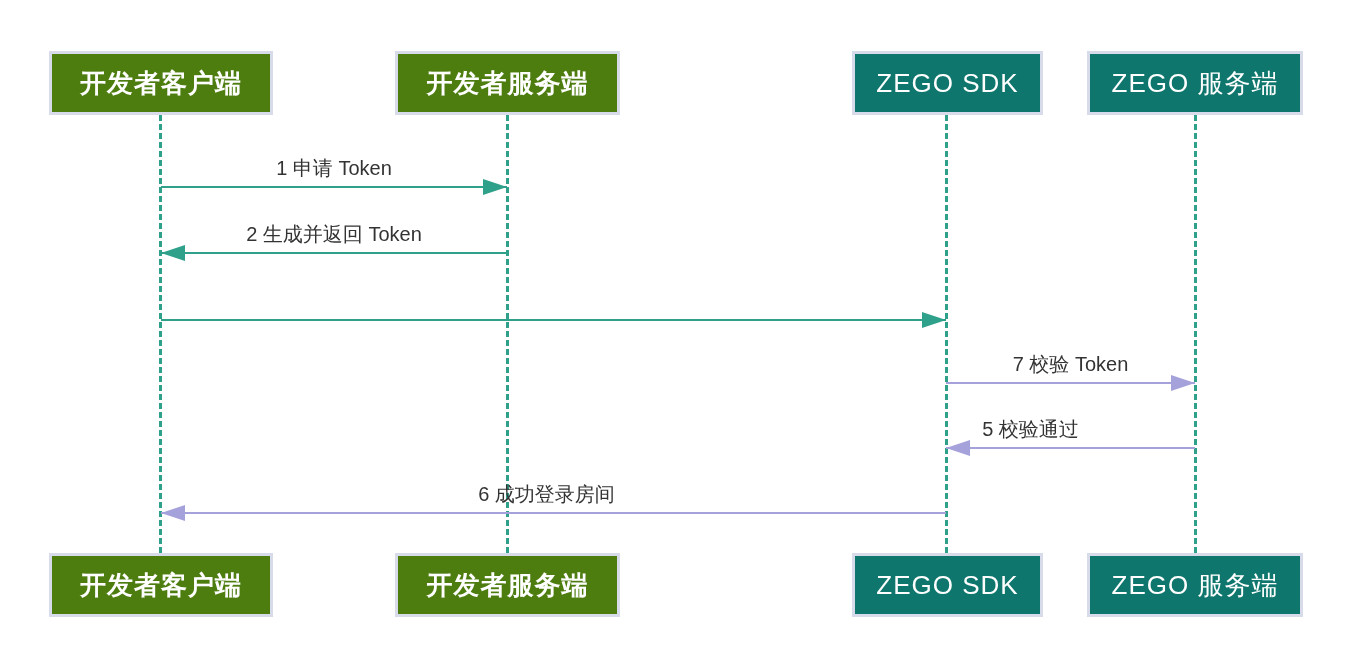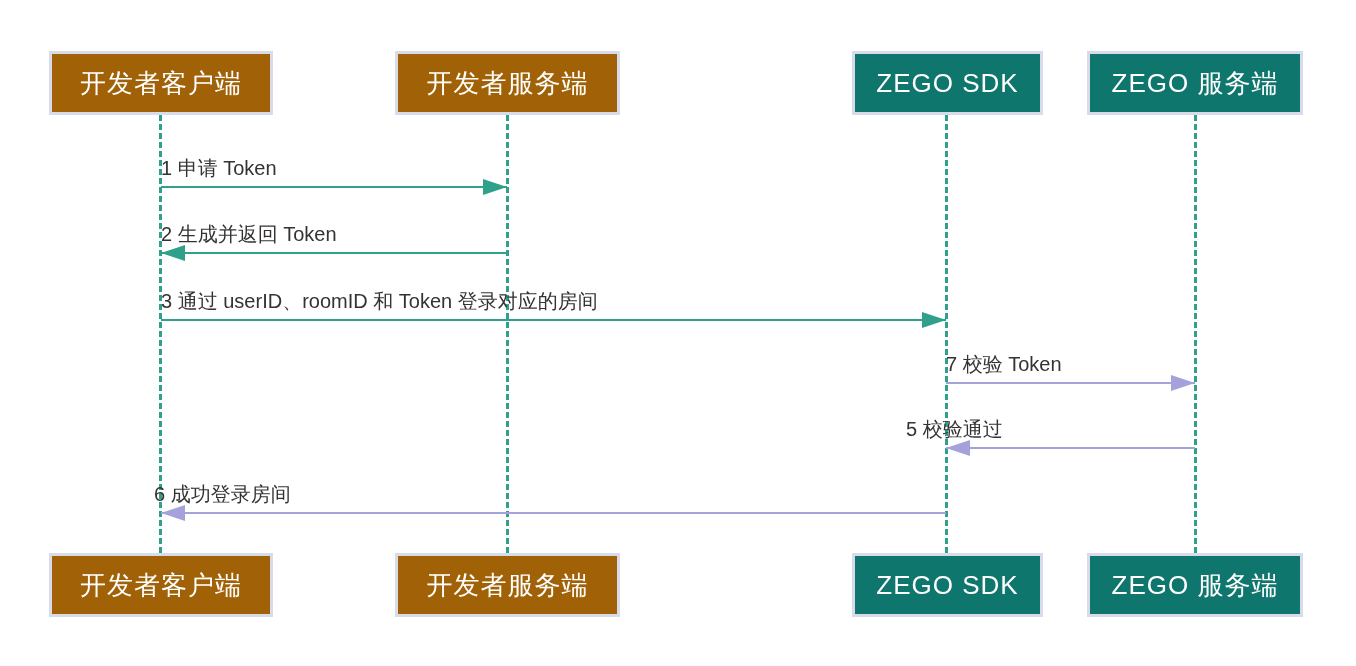--- a/index.html
+++ b/index.html
@@ -30,27 +30,28 @@
     box-sizing: border-box;
     display: flex;
     align-items: center;
     justify-content: center;
     color: #ffffff;
     font-size: 26px;
     font-weight: 500;
     letter-spacing: 1px;
     border: 3px solid #D8DBEA;
   }
-  .actor.teal   { background: #a16207; }
+  .actor.teal   { background: #4d7c0f; font-weight: bold; }
   .actor.purple { background: #0f766e; }
   
   .msg-label {
     position: absolute;
     height: 26px;
     line-height: 26px;
+    text-align: center;
     font-size: 20px;
     color: #333333;
     white-space: nowrap;
   }
   
   .msg-line {
     position: absolute;
     height: 0;
     border-top: 2px solid #2FA08A;
   }
@@ -89,21 +90,20 @@
   <div class="actor purple" style="left:1087px; top:553px; width:216px">ZEGO 服务端</div>
 
   <div class="msg-label" style="left:161px; width:346px; top:155px">1 申请 Token</div>
   <div class="msg-line" style="left:161px; width:346px; top:186px"></div>
   <div class="msg-head right" style="left:483px; top:179px"></div>
 
   <div class="msg-label" style="left:161px; width:346px; top:221px">2 生成并返回 Token</div>
   <div class="msg-line" style="left:161px; width:346px; top:252px"></div>
   <div class="msg-head left" style="left:161px; top:245px"></div>
 
-  <div class="msg-label" style="left:161px; width:785px; top:288px">3 通过 userID、roomID 和 Token 登录对应的房间</div>
   <div class="msg-line" style="left:161px; width:785px; top:319px"></div>
   <div class="msg-head right" style="left:922px; top:312px"></div>
 
   <div class="msg-label" style="left:946px; width:249px; top:351px">7 校验 Token</div>
   <div class="msg-line purple" style="left:946px; width:249px; top:382px"></div>
   <div class="msg-head right purple" style="left:1171px; top:375px"></div>
 
   <div class="msg-label" style="left:906px; width:249px; top:416px">5 校验通过</div>
   <div class="msg-line purple" style="left:946px; width:249px; top:447px"></div>
   <div class="msg-head left purple" style="left:946px; top:440px"></div>

